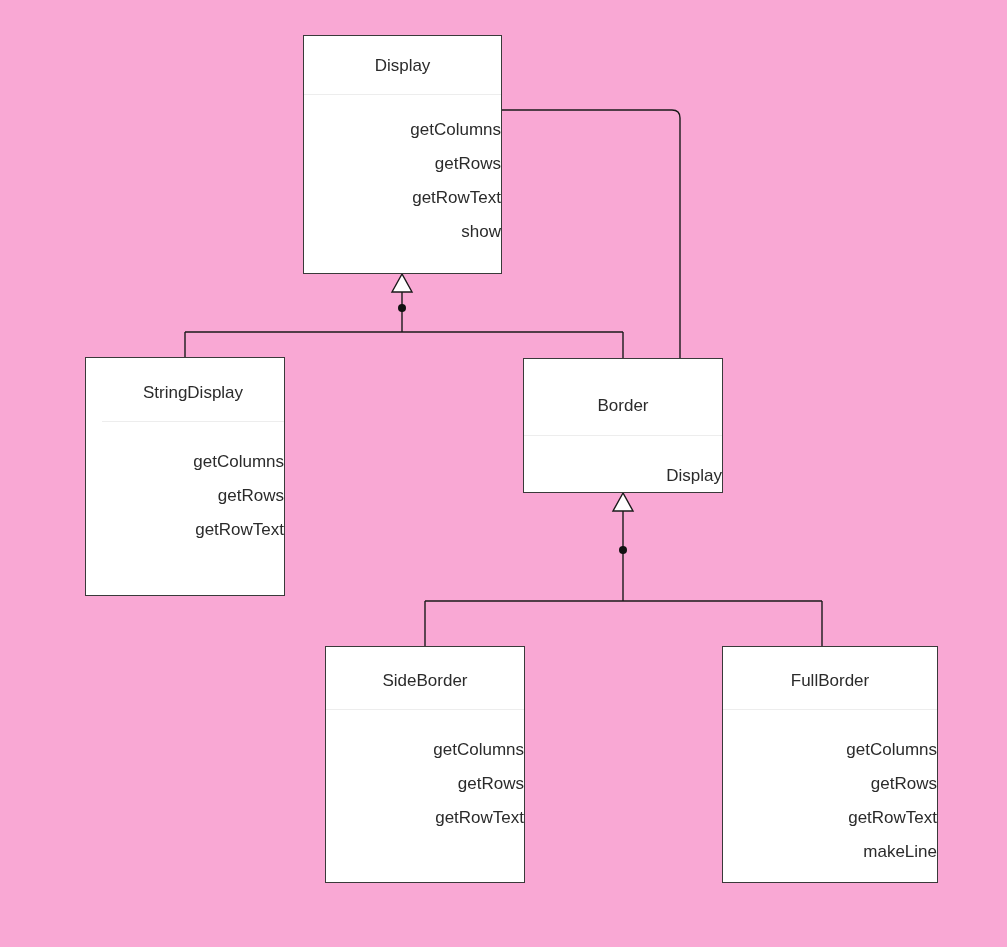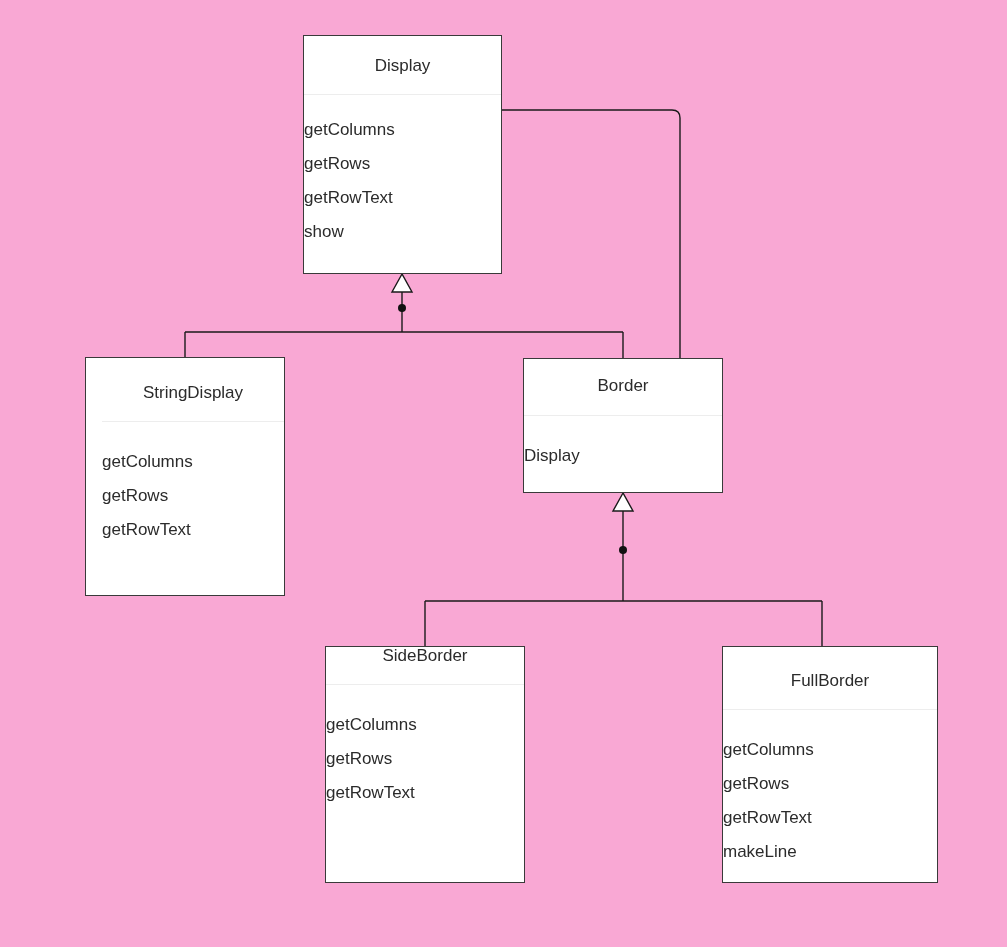--- a/index.html
+++ b/index.html
@@ -38,47 +38,47 @@
     color: #2b2b2b;
     line-height: 1;
     white-space: nowrap;
   }
   .uml-divider {
     height: 1px;
     background: #ededed;
     width: 100%;
   }
   .uml-members {
-    text-align: left;
+    text-align: right;
     font-size: 17px;
     color: #2b2b2b;
   }
   .uml-member {
     line-height: 34px;
     white-space: nowrap;
   }
 
   
   #box-display      { left: 303px; top: 35px;  width: 199px; height: 239px; }
   #box-display .uml-title   { margin-top: 21px; }
   #box-display .uml-divider { margin-top: 20px; }
   #box-display .uml-members { margin-top: 18px; }
 
   #box-stringdisplay { left: 85px;  top: 357px; width: 200px; height: 239px; padding-left: 16px; }
   #box-stringdisplay .uml-title   { margin-top: 26px; }
   #box-stringdisplay .uml-divider { margin-top: 20px; }
   #box-stringdisplay .uml-members { margin-top: 23px; }
 
   #box-border        { left: 523px; top: 358px; width: 200px; height: 135px; }
-  #box-border .uml-title   { margin-top: 18px; }
+  #box-border .uml-title   { margin-top: 38px; }
   #box-border .uml-divider { margin-top: 21px; }
   #box-border .uml-members { margin-top: 23px; }
 
   #box-sideborder    { left: 325px; top: 646px; width: 200px; height: 237px; }
-  #box-sideborder .uml-title   { }
+  #box-sideborder .uml-title   { margin-top: 25px; }
   #box-sideborder .uml-divider { margin-top: 20px; }
   #box-sideborder .uml-members { margin-top: 23px; }
 
   #box-fullborder    { left: 722px; top: 646px; width: 216px; height: 237px; }
   #box-fullborder .uml-title   { margin-top: 25px; }
   #box-fullborder .uml-divider { margin-top: 20px; }
   #box-fullborder .uml-members { margin-top: 23px; }
 </style>
 </head>
 <body>

